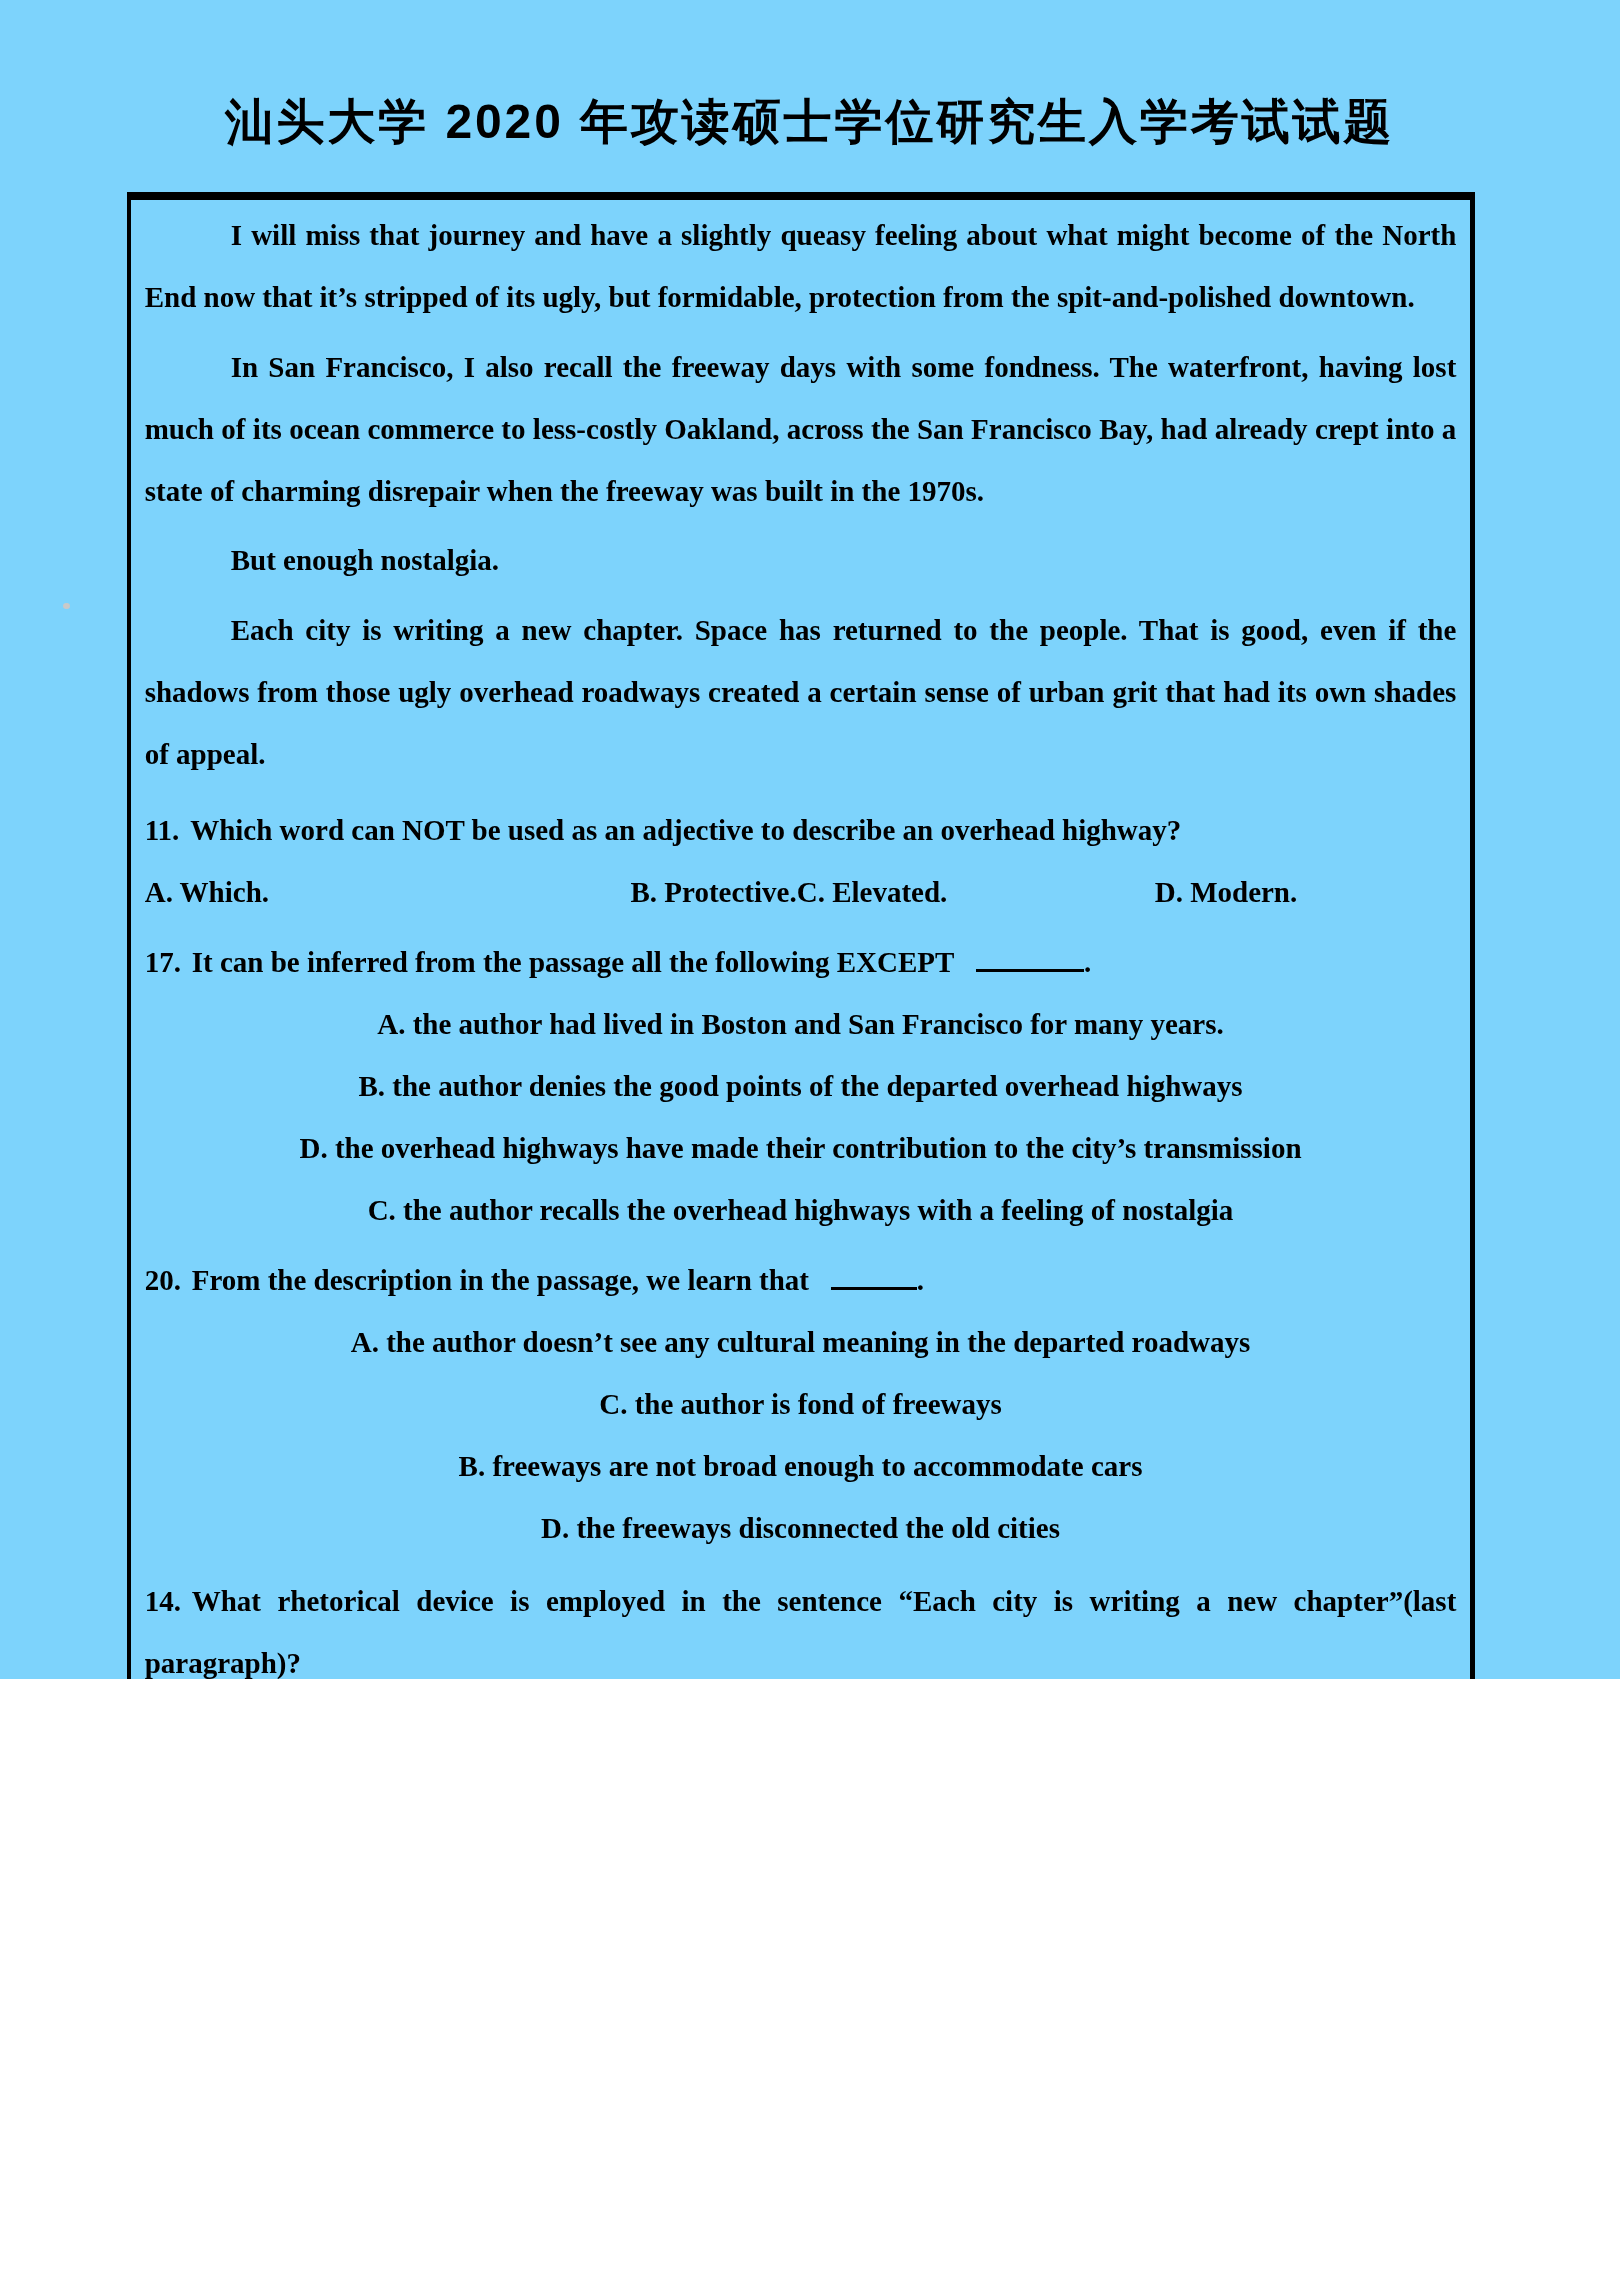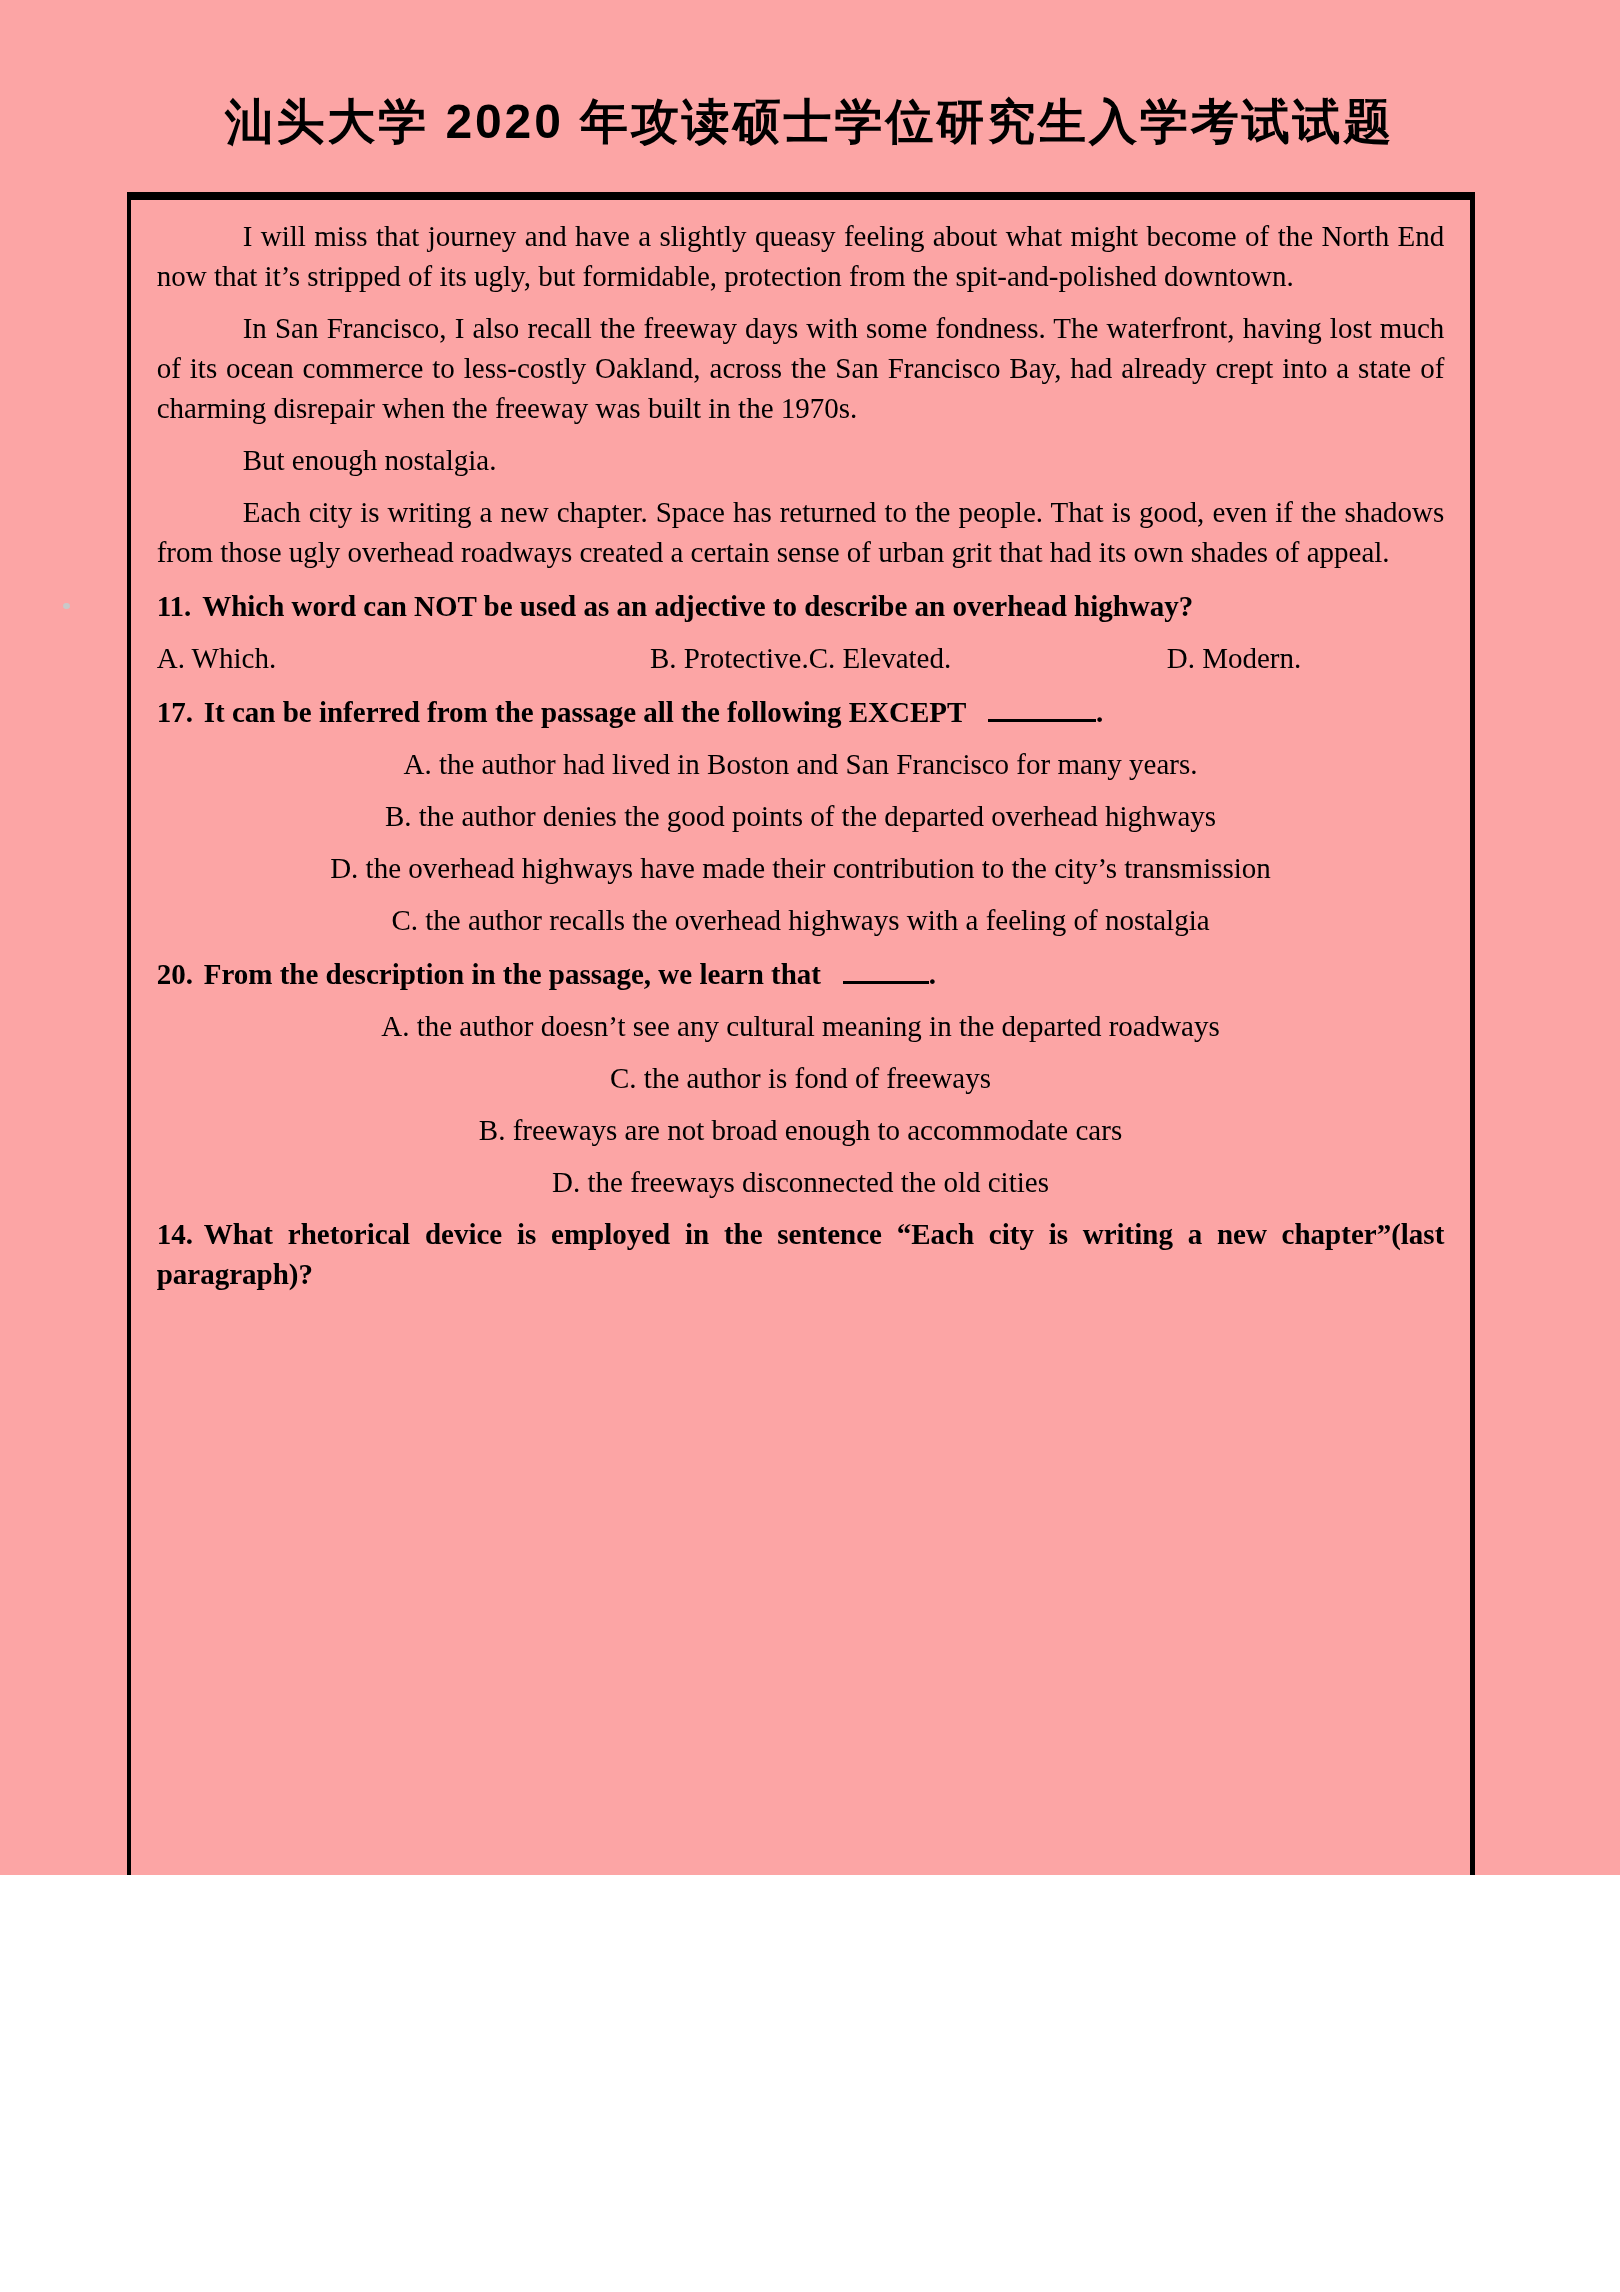--- a/index.html
+++ b/index.html
@@ -3,22 +3,22 @@
 <meta charset="utf-8">
 <style>
   html, body {
     margin: 0;
     padding: 0;
     background: #ffffff;
   }
   .page {
     position: relative;
     width: 1620px;
-    height: 1875px;
-    background: #fca5a5;
+    height: 1679px;
+    background: #7dd3fc;
     color: #000000;
     font-family: "Liberation Serif", "DejaVu Serif", serif;
     overflow: hidden;
   }
   .title {
     position: absolute;
     top: 90px;
     left: 0;
     width: 100%;
     margin: 0;
@@ -45,23 +45,24 @@
     width: 1348px;
     height: 1917px;
     box-sizing: border-box;
     border: 4.9px solid #000000;
     border-top-width: 8.8px;
     border-right-width: 5.9px;
     border-bottom-width: 7.8px;
     padding: 3.9px 13.7px 0 13.7px;
   }
   .box p {
-    margin: 12px;
+    margin: 0;
     font-size: 29px;
-    line-height: 40px;
+    line-height: 62px;
+    font-weight: bold;
   }
   .para {
     text-align: justify;
     text-indent: 86px;
     margin-bottom: 7.8px !important;
   }
   .para.last {
     margin-bottom: 0 !important;
   }
   .stem {

